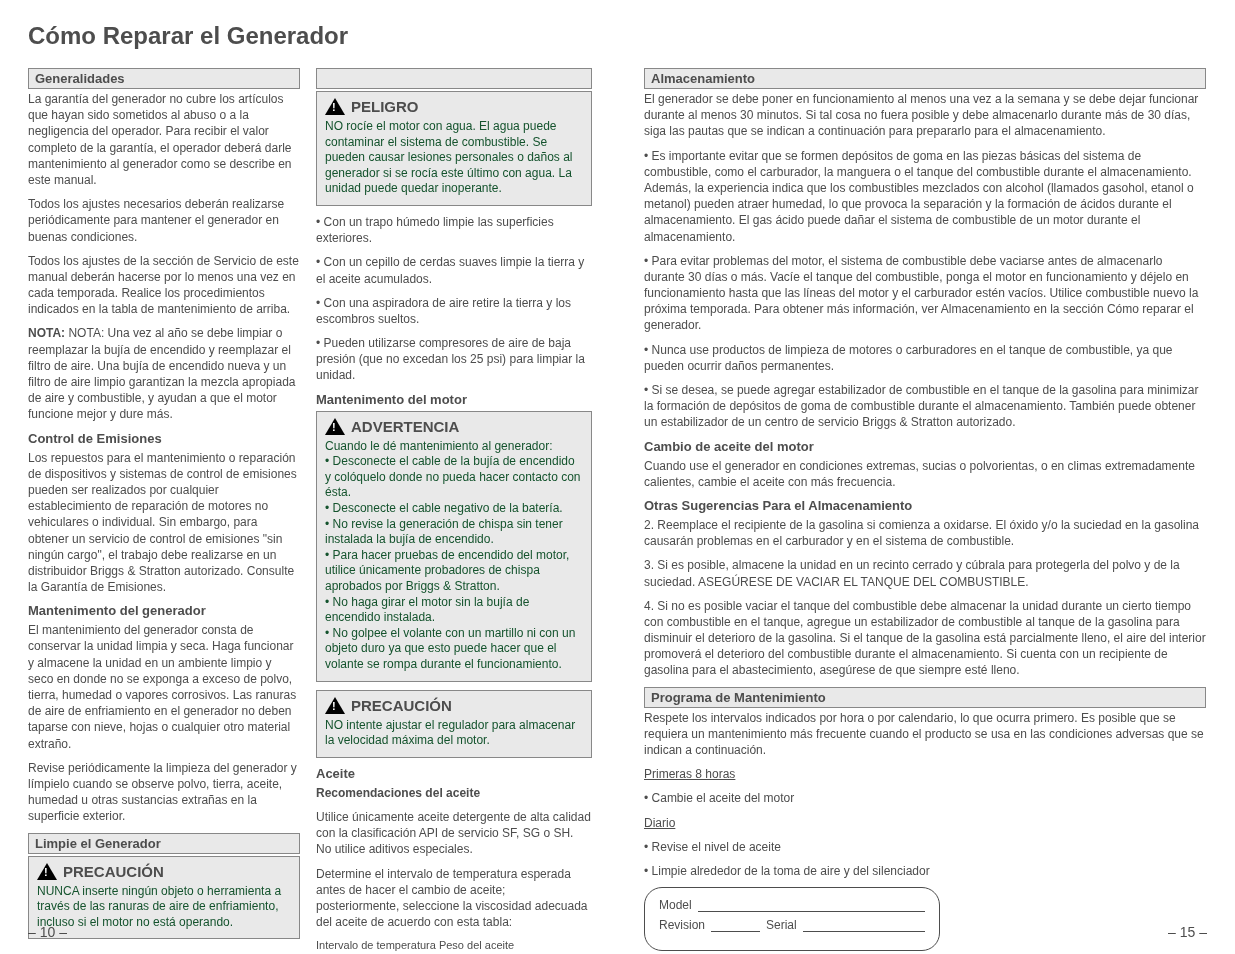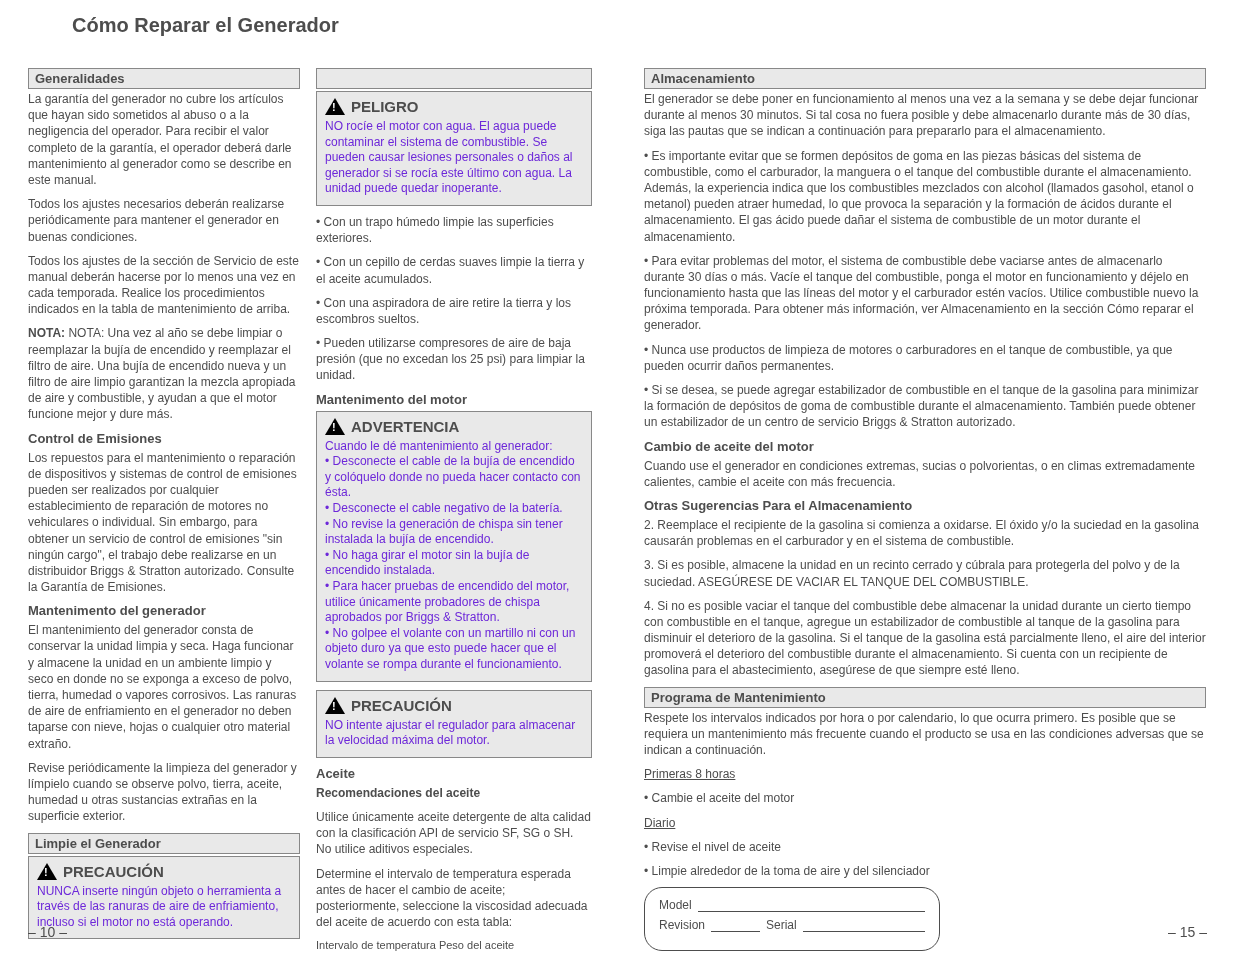--- a/index.html
+++ b/index.html
@@ -6,26 +6,25 @@
   body {
     font-family: Arial, Helvetica, sans-serif;
     background: #fff;
     width: 1235px;
     height: 954px;
     position: relative;
     overflow: hidden;
   }
   .page-title {
     position: absolute;
-    top: 14px;
+    top: 22px;
     left: 28px;
-    font-size: 20px;
-    font-weight: bold;
-    color: #4d4d4d;
-    margin-left: 44px;
+    font-size: 24px;
+    font-weight: bold;
+    color: #4d4d4d;
   }
   .col { position: absolute; }
   .col1 { left: 28px; width: 272px; top: 68px; }
   .col2 { left: 316px; width: 276px; top: 68px; }
   .col3 { left: 644px; width: 562px; top: 68px; }
 
   .bar-header {
     background: #e9e9e9;
     border: 1px solid #888;
     padding: 2px 6px;
@@ -76,21 +75,21 @@
     font-size: 11px;
     font-weight: bold;
   }
   .alert-word {
     font-size: 15px;
     font-weight: bold;
     color: #4d4d4d;
   }
   .alert-text {
     font-size: 12px;
-    color: #6d28d9;
+    color: #14532d;
     line-height: 1.3;
   }
 
   .record-box {
     border: 1px solid #4d4d4d;
     border-radius: 18px;
     padding: 10px 14px 12px 14px;
     width: 296px;
     margin-top: 6px;
   }
@@ -164,22 +163,22 @@
   <div class="alert-box" style="margin-top:4px;">
     <div class="alert-head">
       <div class="warn-icon"></div>
       <div class="alert-word">ADVERTENCIA</div>
     </div>
     <div class="alert-text">
       <div>Cuando le dé mantenimiento al generador:</div>
       <div>• Desconecte el cable de la bujía de encendido y colóquelo donde no pueda hacer contacto con ésta.</div>
       <div>• Desconecte el cable negativo de la batería.</div>
       <div>• No revise la generación de chispa sin tener instalada la bujía de encendido.</div>
+      <div>• Para hacer pruebas de encendido del motor, utilice únicamente probadores de chispa aprobados por Briggs &amp; Stratton.</div>
       <div>• No haga girar el motor sin la bujía de encendido instalada.</div>
-      <div>• Para hacer pruebas de encendido del motor, utilice únicamente probadores de chispa aprobados por Briggs &amp; Stratton.</div>
       <div>• No golpee el volante con un martillo ni con un objeto duro ya que esto puede hacer que el volante se rompa durante el funcionamiento.</div>
     </div>
   </div>
   <div class="alert-box">
     <div class="alert-head">
       <div class="warn-icon"></div>
       <div class="alert-word">PRECAUCIÓN</div>
     </div>
     <div class="alert-text">NO intente ajustar el regulador para almacenar la velocidad máxima del motor.</div>
   </div>

